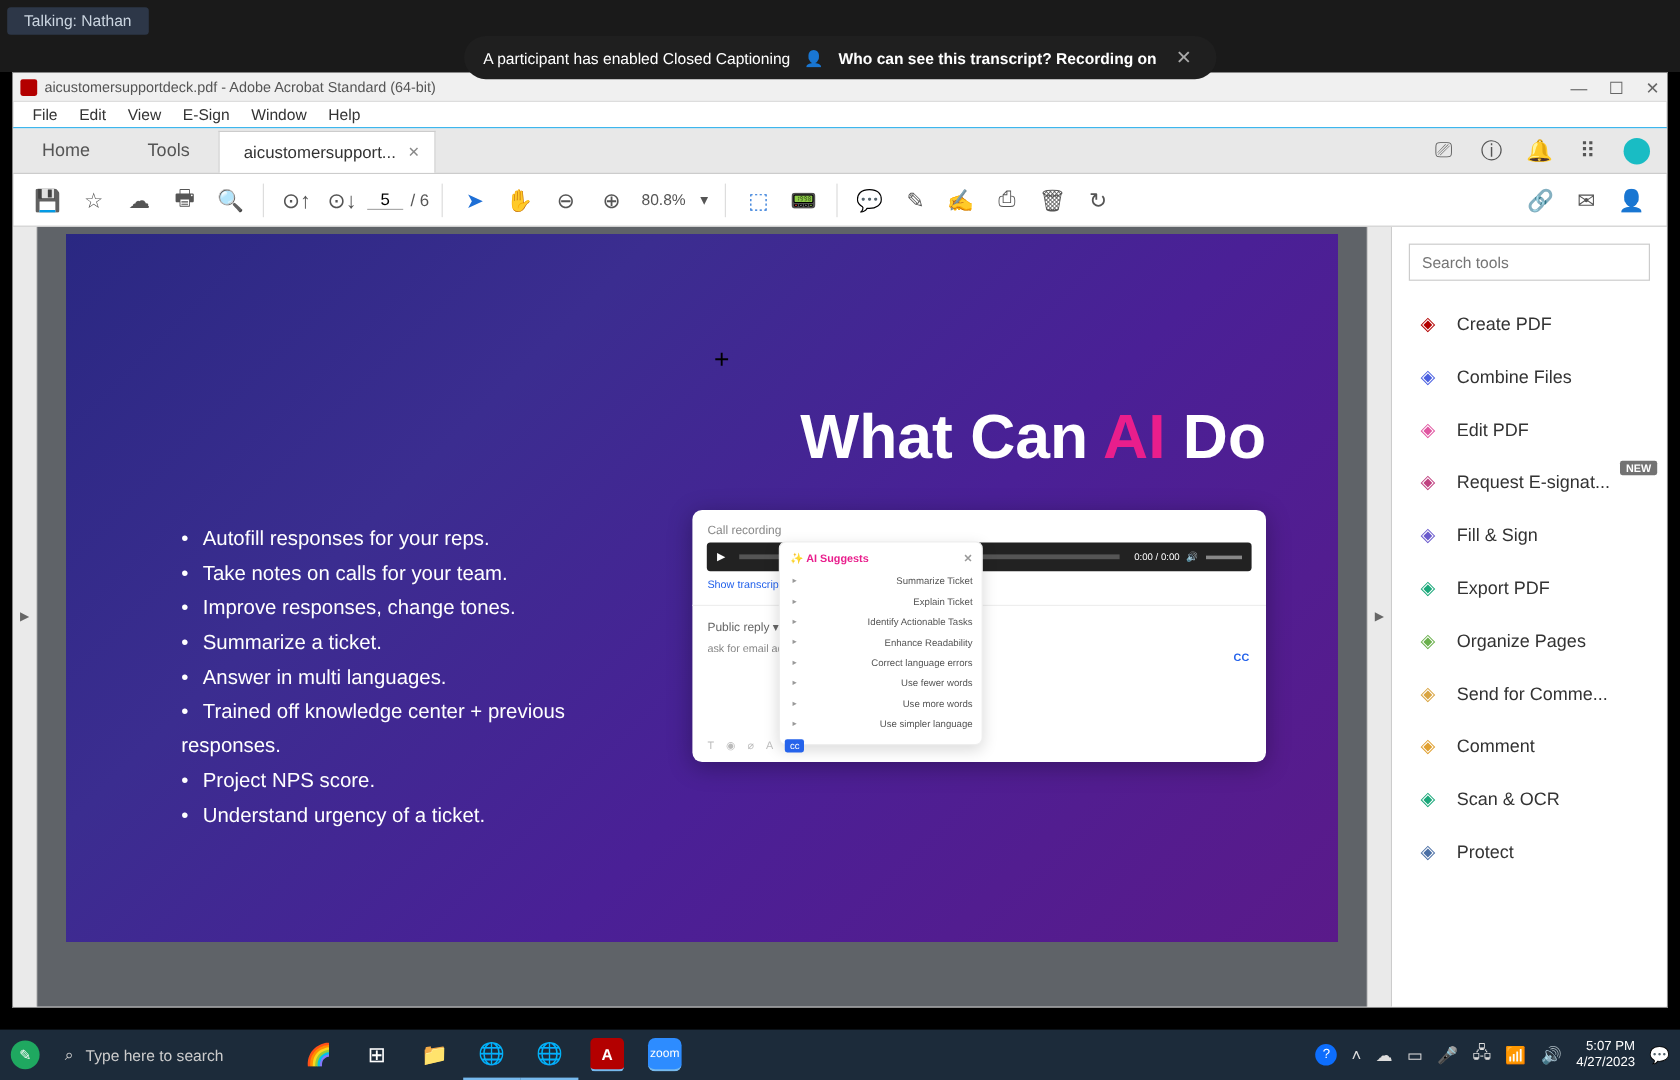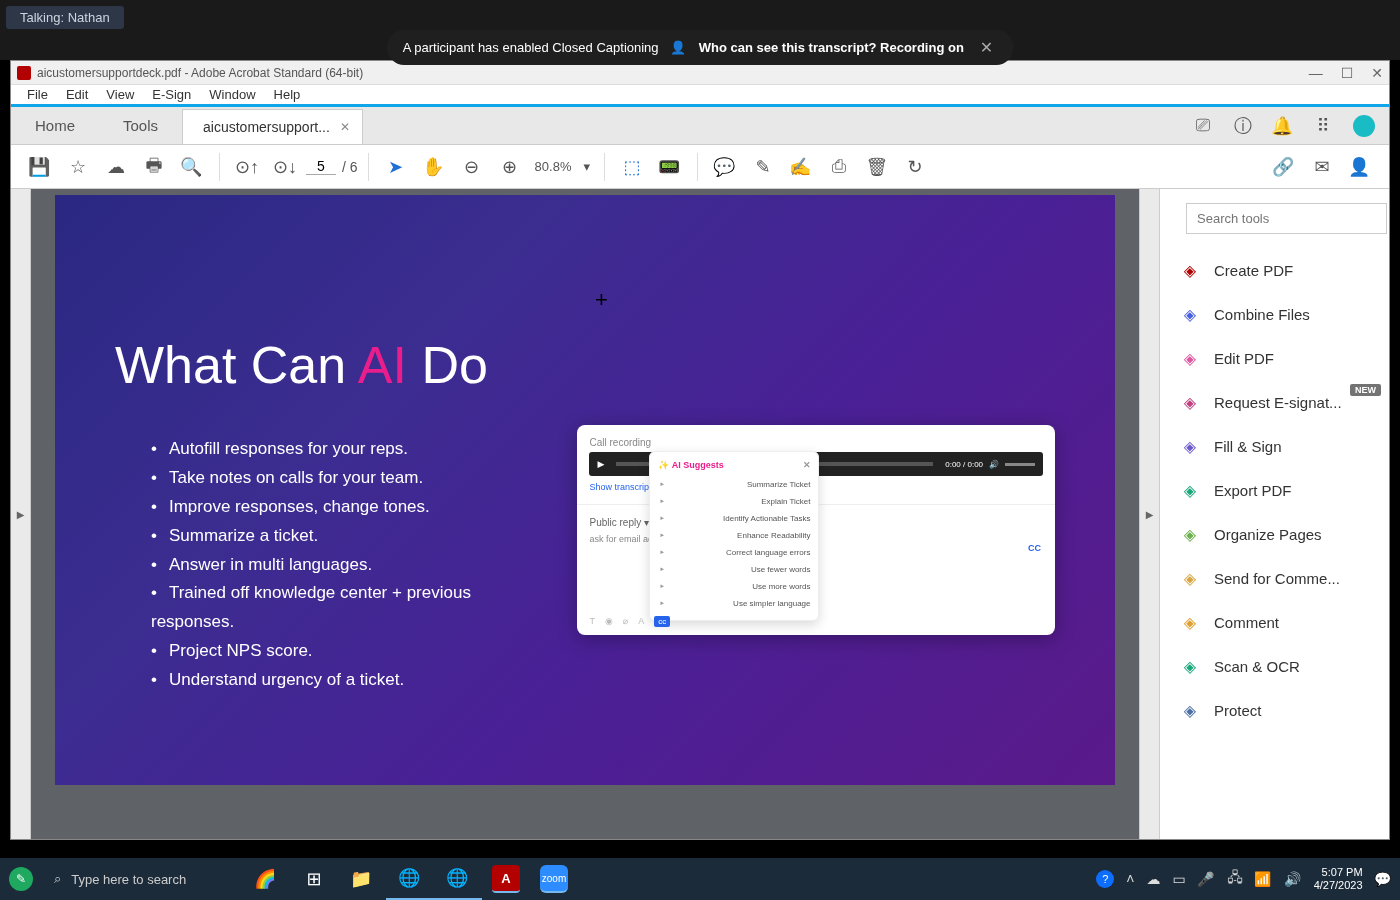--- a/index.html
+++ b/index.html
@@ -12,21 +12,21 @@
 .cc-banner .link { color: #fff; font-weight: 600; text-decoration: none; }
 .cc-close { color: #aaa; cursor: pointer; font-size: 16px; padding: 0 4px; }
 
 
 .acrobat { position: absolute; top: 60px; left: 10px; right: 10px; bottom: 60px; background: #fff; display: flex; flex-direction: column; border: 1px solid #888; }
 .titlebar { height: 24px; background: #f0f0f0; display: flex; align-items: center; padding: 0 6px; font-size: 12px; color: #555; border-bottom: 1px solid #ddd; }
 .titlebar-icon { width: 14px; height: 14px; background: #b30000; margin-right: 6px; border-radius: 2px; }
 .wincontrols { margin-left: auto; display: flex; gap: 18px; font-size: 14px; color: #666; }
 .wincontrols span { cursor: pointer; }
 
-.menubar { height: 22px; display: flex; align-items: center; gap: 18px; padding: 0 16px; font-size: 13px; color: #333; border-bottom: 3px solid #0ea5e9; }
+.menubar { height: 22px; display: flex; align-items: center; gap: 18px; padding: 0 16px; font-size: 13px; color: #333; border-bottom: 1px solid #0ea5e9; }
 .menubar span { cursor: pointer; }
 
 .tabbar { height: 38px; background: #e8e8e8; display: flex; align-items: flex-end; border-bottom: 1px solid #ccc; position: relative; }
 .bigtab { padding: 10px 24px; font-size: 15px; color: #555; cursor: pointer; }
 .doctab { background: #fff; padding: 9px 12px 9px 20px; font-size: 14px; color: #333; border-top: 1px solid #ccc; border-left: 1px solid #ccc; border-right: 1px solid #ccc; display: flex; align-items: center; gap: 10px; }
 .doctab .x { color: #888; cursor: pointer; font-size: 12px; }
 .tabbar-right { margin-left: auto; display: flex; align-items: center; gap: 20px; padding-right: 14px; height: 100%; }
 .tabbar-right .ico { width: 20px; height: 20px; color: #555; display:flex; align-items:center; justify-content:center; font-size:18px; cursor:pointer; }
 .avatar-circle { width: 22px; height: 22px; background: #19bcc4; border-radius: 50%; }
 
@@ -43,21 +43,21 @@
 .right-rail { width: 20px; background: #eaeaea; border-left: 1px solid #ccc; display: flex; align-items: center; justify-content: center; cursor: pointer; }
 .rail-arrow { font-size: 10px; color: #666; }
 
 .canvas { flex: 1; background: #5f6368; display: flex; justify-content: center; overflow: auto; position: relative; padding: 6px 0; }
 .canvas::-webkit-scrollbar { width: 16px; }
 .canvas::-webkit-scrollbar-track { background: #eee; }
 .canvas::-webkit-scrollbar-thumb { background: #bbb; }
 
 .slide { width: 1060px; height: 590px; background: linear-gradient(135deg, #2a2882 0%, #3b2d90 30%, #4a2096 60%, #5a1a8a 100%); position: relative; color: #fff; padding: 60px; }
 .cross { position: absolute; top: 92px; left: 540px; color: #000; font-size: 22px; font-weight: 300; }
-.slide h1 { font-size: 52px; font-weight: 400; text-align: left; margin-top: 80px; margin-bottom: 30px; }
+.slide h1 { font-size: 52px; font-weight: 700; text-align: right; margin-top: 80px; margin-bottom: 30px; }
 .slide h1 .ai { color: #e91e8c; }
 .slide-body { display: flex; gap: 20px; }
 .bullets { list-style: none; font-size: 17px; line-height: 1.7; font-weight: 400; margin-left: 36px; margin-top: 10px; }
 .bullets li::before { content: "•"; margin-right: 12px; }
 
 .mock { width: 530px; background: #fff; border-radius: 8px; color: #333; font-size: 9px; padding: 12px; position: relative; height: 210px; box-shadow: 0 4px 20px rgba(0,0,0,0.3); margin-left: 41px; }
 .mock-call { color: #888; font-size: 10px; margin-bottom: 4px; }
 .mock-player { background: #222; height: 24px; border-radius: 3px; display: flex; align-items: center; padding: 0 8px; color: #fff; font-size: 8px; justify-content: flex-end; gap: 6px; }
 .mock-player .bar { flex:1; height:4px; background:#555; margin: 0 6px; }
 .mock-show { color: #2563eb; font-size: 9px; margin-top: 6px; }
@@ -66,21 +66,21 @@
 .mock-ask { color: #888; font-size: 9px; margin-top: 6px; }
 .mock-cc { position: absolute; right: 14px; bottom: 82px; color: #2563eb; font-size: 9px; font-weight: 600; }
 .mock-suggest { position: absolute; top: 26px; left: 72px; width: 170px; background: #fff; border: 1px solid #eee; border-radius: 6px; box-shadow: 0 4px 12px rgba(0,0,0,0.15); padding: 8px; }
 .mock-suggest-hdr { color: #e91e8c; font-size: 9px; font-weight: 600; display: flex; justify-content: space-between; margin-bottom: 6px; }
 .mock-suggest-item { font-size: 8px; color: #555; padding: 4px 0 4px 16px; position: relative; text-align: right; }
 .mock-suggest-item::before { content: "▸"; position: absolute; left: 2px; color: #999; font-size: 7px; }
 .mock-footer-icons { position: absolute; bottom: 8px; left: 12px; display: flex; gap: 10px; font-size: 9px; color: #bbb; }
 .mock-footer-icons .cc-badge { background: #2563eb; color: #fff; padding: 1px 4px; border-radius: 2px; font-size: 8px; }
 
 .rightpanel { width: 230px; background: #fff; border-left: 1px solid #ccc; display: flex; flex-direction: column; padding: 14px 0; overflow-y: auto; }
-.rightpanel input { margin: 0 26px 14px; padding: 7px 10px; border: 1px solid #ccc; font-size: 13px; width: calc(100% - 28px); }
+.rightpanel input { margin: 0 14px 14px; padding: 7px 10px; border: 1px solid #ccc; font-size: 13px; width: calc(100% - 28px); }
 .tool-item { display: flex; align-items: center; gap: 14px; padding: 12px 20px; font-size: 15px; color: #333; cursor: pointer; position: relative; }
 .tool-icon { width: 20px; height: 20px; display: flex; align-items: center; justify-content: center; font-size: 16px; }
 .badge-new { position: absolute; top: 4px; right: 8px; background: #737373; color: #fff; font-size: 9px; padding: 1px 5px; border-radius: 2px; font-weight: 600; }
 
 
 .taskbar { position: absolute; bottom: 0; left: 0; right: 0; height: 42px; background: #1c2b3a; display: flex; align-items: center; color: #fff; font-size: 13px; }
 .start { width: 42px; height: 42px; display: flex; align-items: center; justify-content: center; position: relative; }
 .start-pencil { width: 24px; height: 24px; background: #1fa860; border-radius: 50%; display: flex; align-items: center; justify-content: center; font-size: 12px; }
 .searchbox { display: flex; align-items: center; gap: 10px; padding: 0 12px; height: 100%; color: #ccc; width: 200px; }
 .tb-icons { display: flex; align-items: center; height: 100%; }

